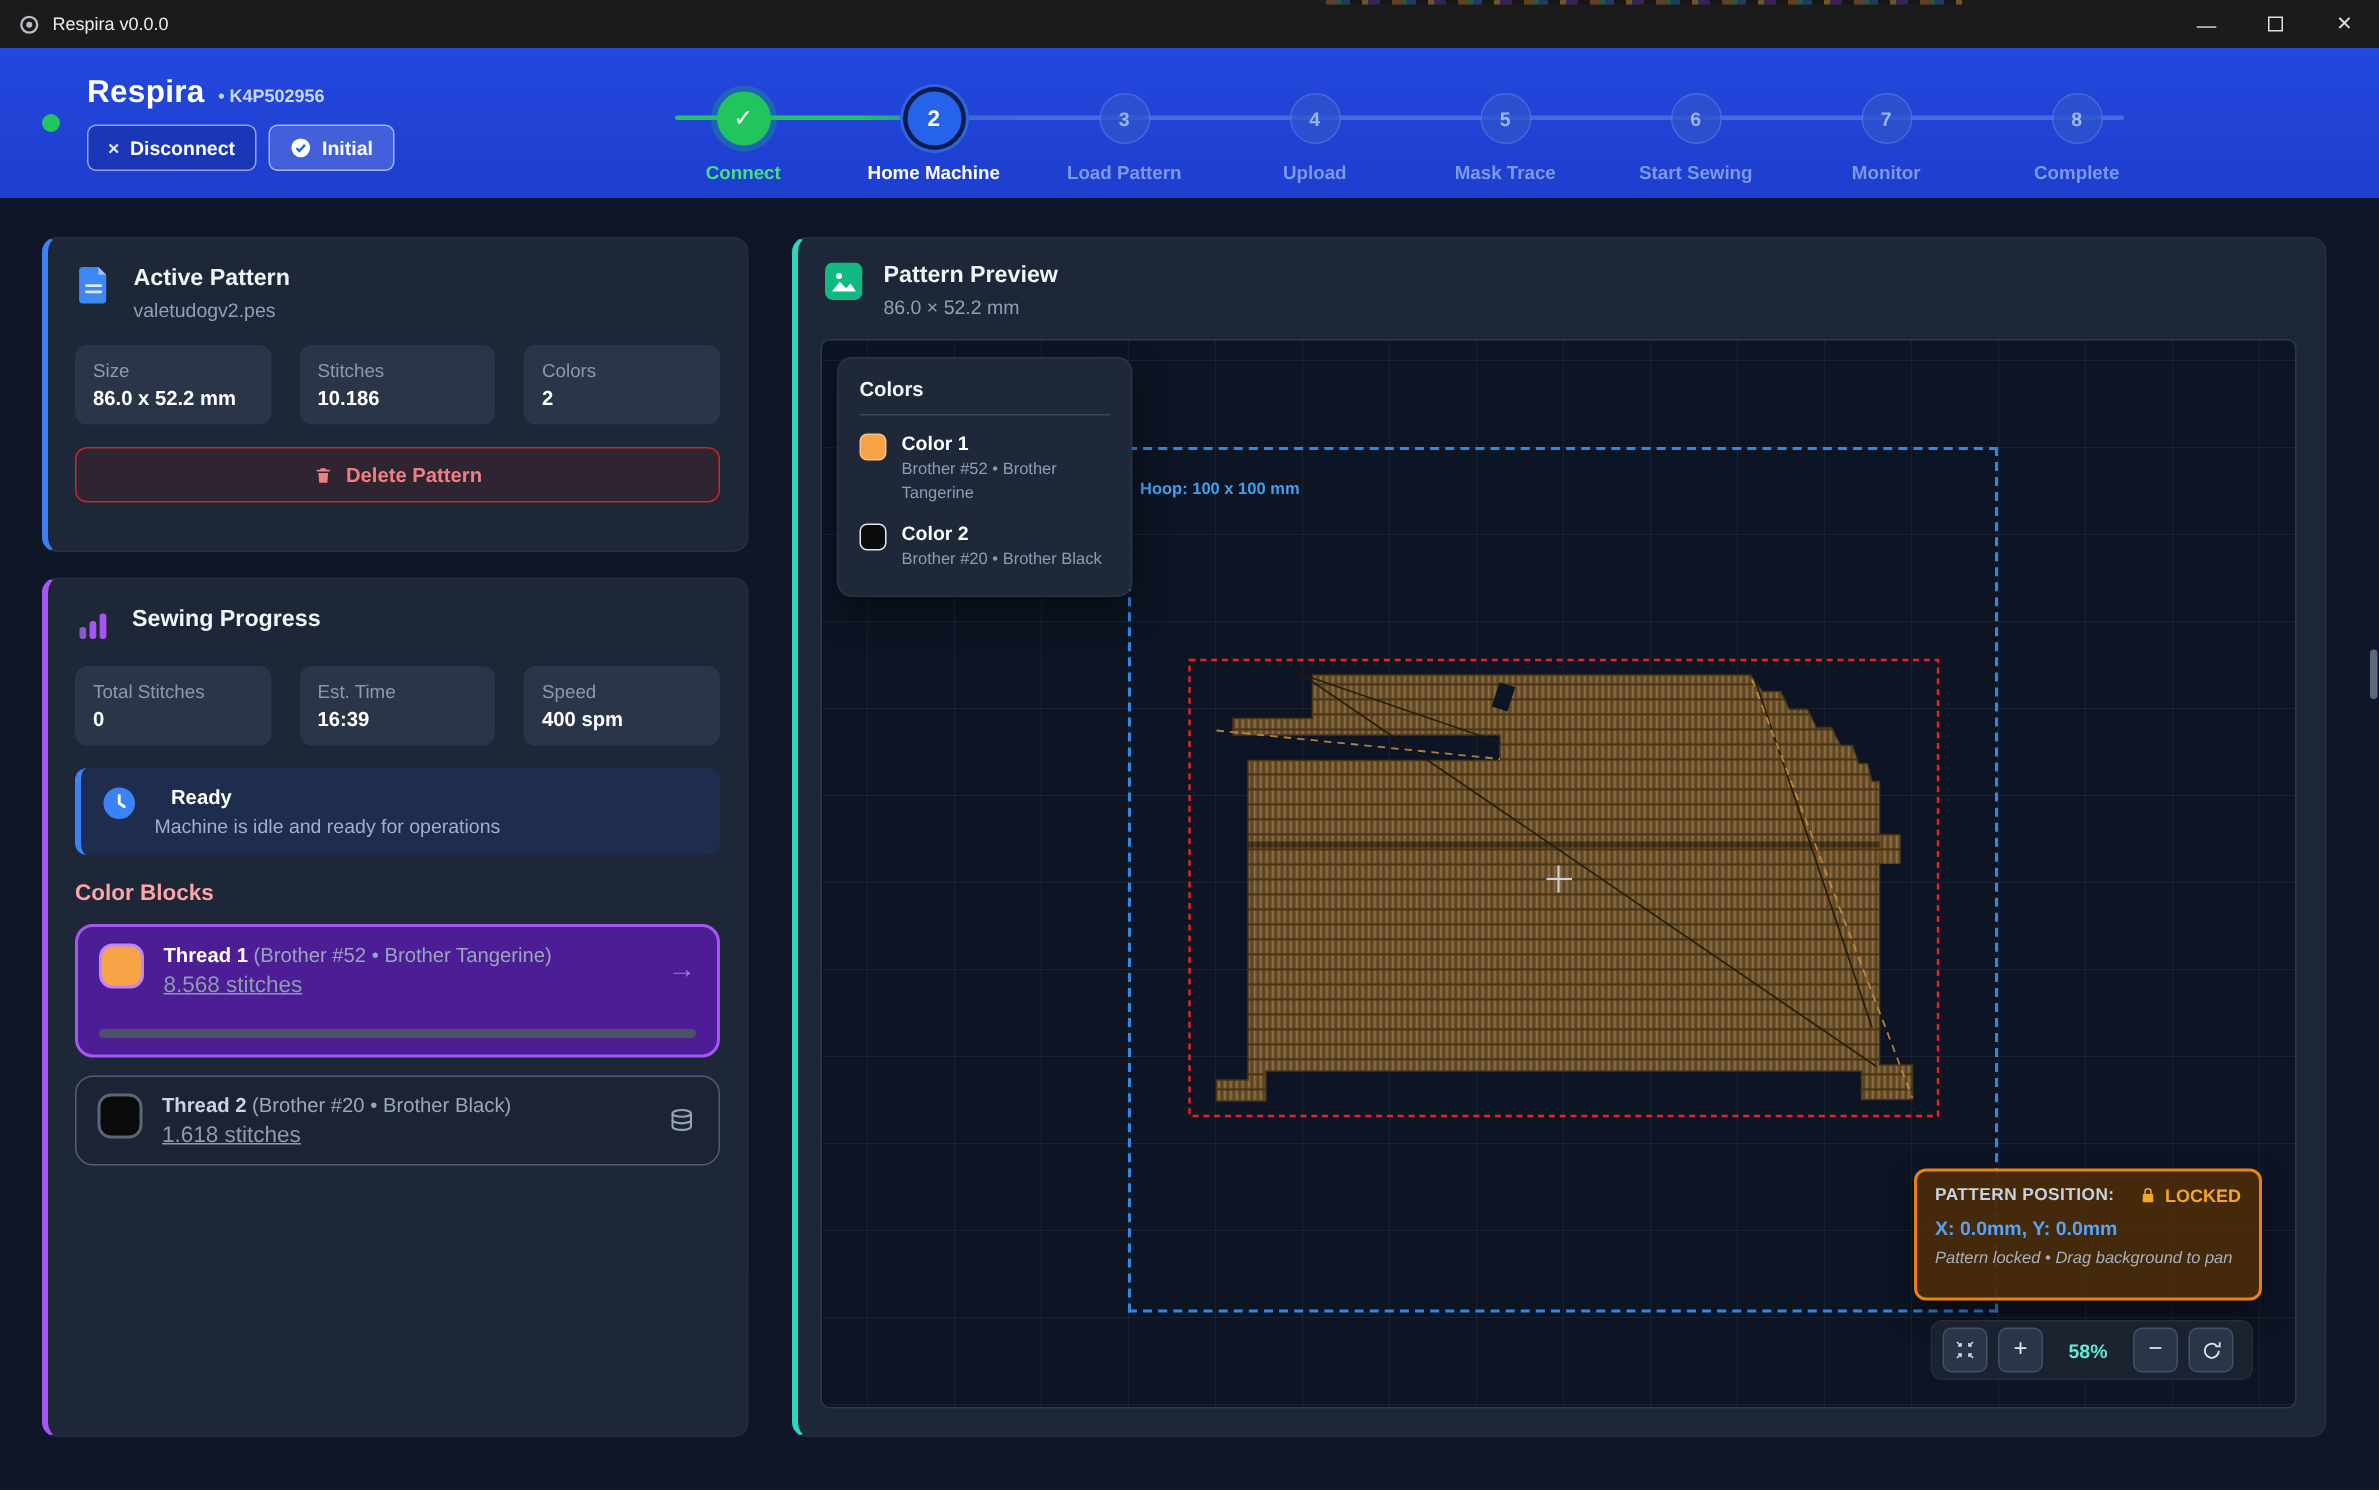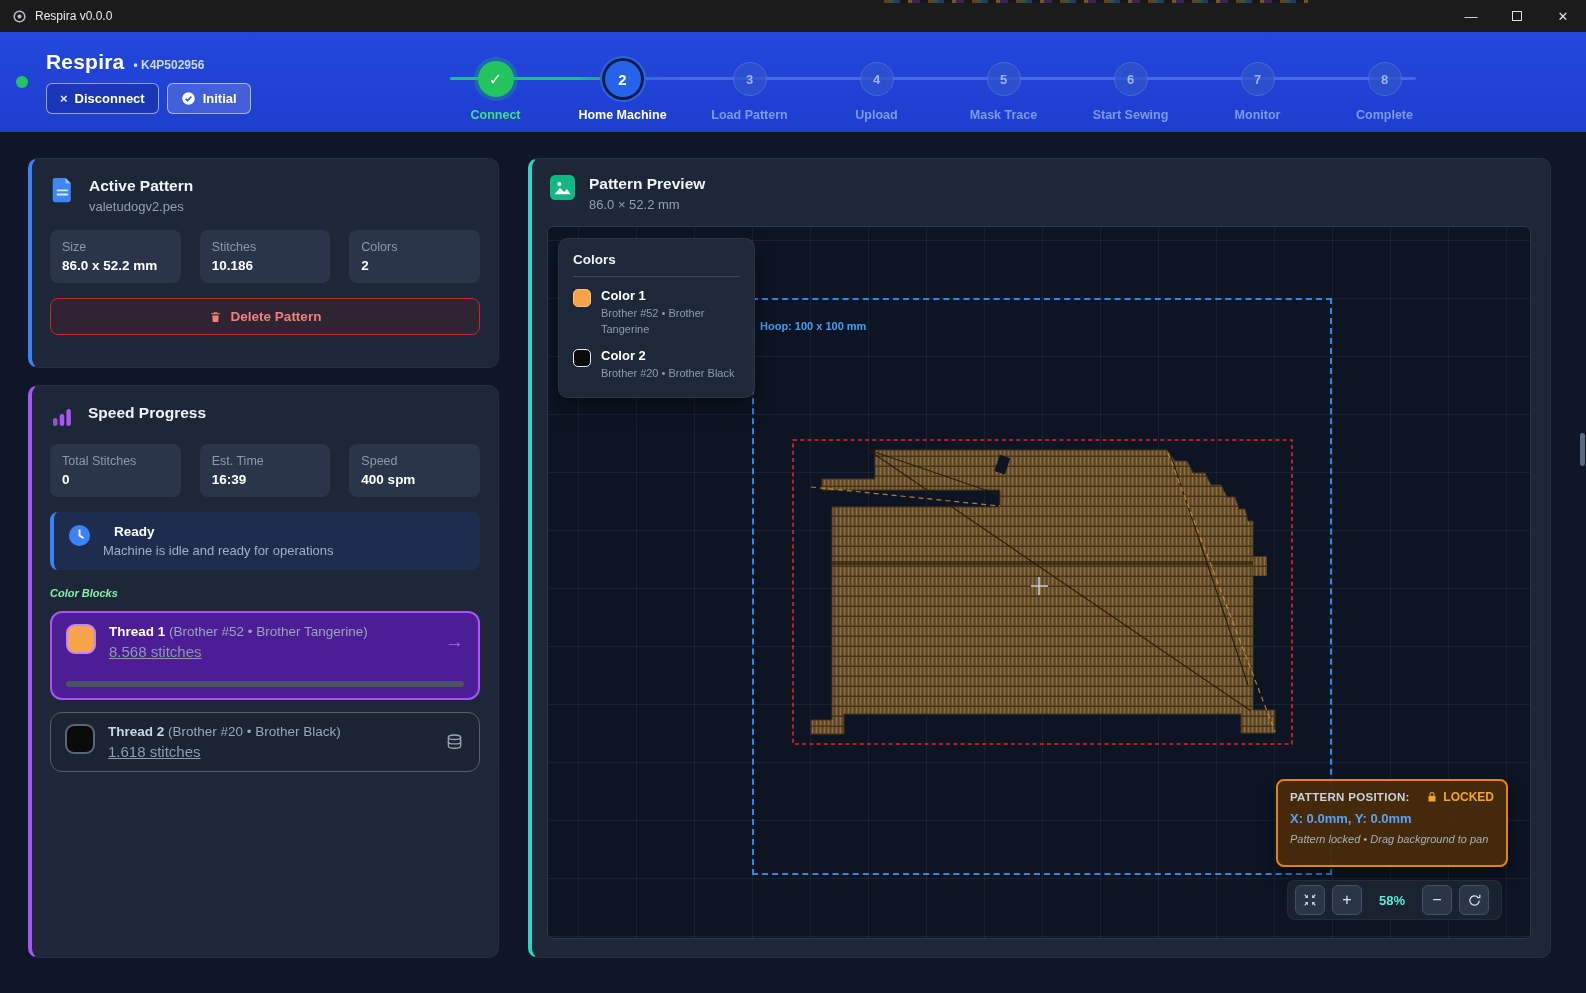--- a/index.html
+++ b/index.html
@@ -12,21 +12,21 @@
   .titlebar .app-title { font-size:12px; margin-left:8px; color:#ececec; }
   .win-controls { position:absolute; right:0; top:0; height:32px; display:flex; }
   .win-btn { width:46px; height:32px; display:flex; align-items:center; justify-content:center;
     color:#e0e0e0; font-size:13px; }
   .max-box { width:10px; height:10px; border:1.2px solid #e0e0e0; display:inline-block; }
   .artifact { position:absolute; left:884px; top:0; width:424px; height:3px; opacity:.75;
     background:repeating-linear-gradient(90deg,#7a4a2a 0 6px,#2e6a4a 6px 10px,#23457a 10px 16px,#151515 16px 24px,#8a6a2a 24px 28px,#44236a 28px 36px,#151515 36px 44px); }
 
   
   .appheader { height:100px; background:linear-gradient(180deg,#2448dd 0%,#1d3ecf 100%);
-    position:relative; display:flex; align-items:center; padding:0 16px; }
+    position:relative; display:flex; align-items:center; padding:0 28px; }
   .status-dot { width:12px; height:12px; border-radius:50%; background:#22c55e; margin-right:18px; }
   .brand-row { display:flex; align-items:baseline; gap:9px; }
   .brand { color:#fff; font-size:21px; font-weight:bold; letter-spacing:.2px; }
   .serial { color:#c9d6fb; font-size:12px; font-weight:bold; }
   .hdr-buttons { display:flex; gap:8px; margin-top:9px; }
   .hdr-btn { display:flex; align-items:center; gap:7px; padding:7px 13px; border-radius:6px;
     border:1px solid rgba(255,255,255,.55); color:#fff; font-size:13px; font-weight:bold; cursor:default; }
   .hdr-btn.ghost { background:rgba(10,20,80,.22); }
   .hdr-btn.lite  { background:rgba(255,255,255,.16); }
   .x-glyph { font-size:13px; color:#dfe6ff; }
@@ -68,21 +68,21 @@
   .colors-lbl { color:#9aa7ba; font-size:13px; }
   .dot { width:13px; height:13px; border-radius:50%; }
   .dot.ring { border:2px solid #d8dee8; }
   .delete-btn { margin-top:15px; width:100%; padding:10px; border:1px solid #c22a2a;
     background:rgba(127,29,29,.18); color:#f08080; font-weight:bold; font-size:13.5px;
     border-radius:8px; display:flex; align-items:center; justify-content:center; gap:9px; cursor:default; }
   .ready-box { margin-top:15px; background:#1e2c4e; border-left:4px solid #3b82f6; border-radius:8px;
     padding:12px 14px; display:flex; gap:12px; align-items:flex-start; }
   .ready-title { color:#fff; font-size:13.5px; font-weight:bold;padding-left:11px; }
   .ready-desc { color:#9fb0c8; font-size:13px; margin-top:4px; }
-  .blocks-label { margin-top:17px; color:#86efac; font-size:11px; font-weight:bold;font-style:italic; }
+  .blocks-label { margin-top:17px; color:#fca5a5; font-size:15px; font-weight:bold; }
   .thread { margin-top:12px; border-radius:12px; padding:11px 14px; display:flex; align-items:flex-start; gap:13px;
     flex-wrap:wrap; cursor:default; }
   .thread.sel { border:2px solid #a855f7; background:#4c1d95; }
   .thread.idle { border:1px solid #525e70; background:#1c2433; }
   .swatch { width:30px; height:30px; border-radius:9px; flex:none; }
   .swatch.purple-ring { border:2px solid #c084fc; }
   .swatch.gray-ring { border:2px solid #5a6678; }
   .tcol { flex:1; min-width:0; }
   .tname { font-size:13.5px; }
   .tname b { color:#fff; }
@@ -268,21 +268,21 @@
   </div>
 
   <div class="card purple" style="left:28px; top:253px; width:471px; height:573px;">
     <div class="card-head">
       <svg width="24" height="24" viewBox="0 0 24 24">
         <rect x="3" y="14" width="4.5" height="8" rx="2.2" fill="#b06af8" opacity=".75"></rect>
         <rect x="9.7" y="10" width="4.5" height="12" rx="2.2" fill="#a855f7"></rect>
         <rect x="16.4" y="5" width="4.5" height="17" rx="2.2" fill="#a855f7"></rect>
       </svg>
       <div>
-        <div class="card-title">Speed Progress</div>
+        <div class="card-title">Sewing Progress</div>
       </div>
     </div>
     <div class="stats-row">
       <div class="stat">
         <div class="lbl">Total Stitches</div>
         <div class="val">0</div>
       </div>
       <div class="stat">
         <div class="lbl">Est. Time</div>
         <div class="val">16:39</div>

